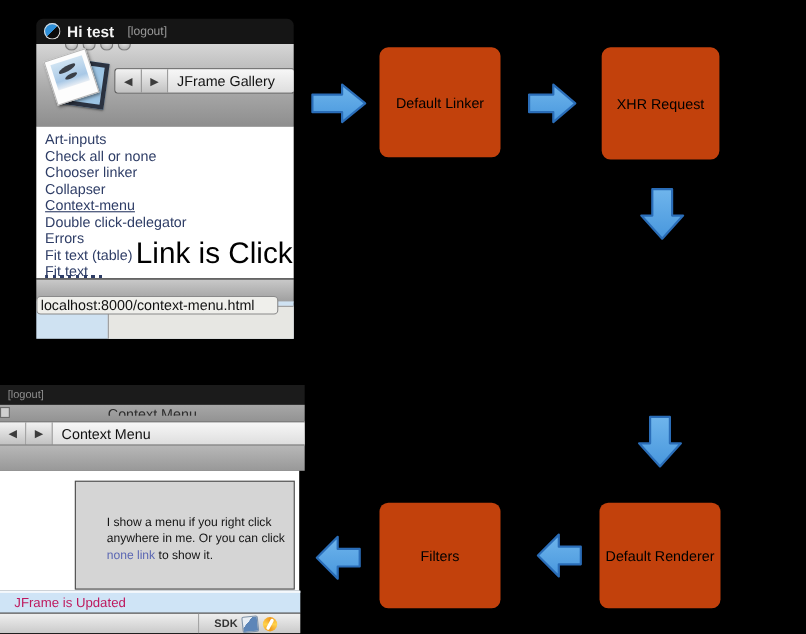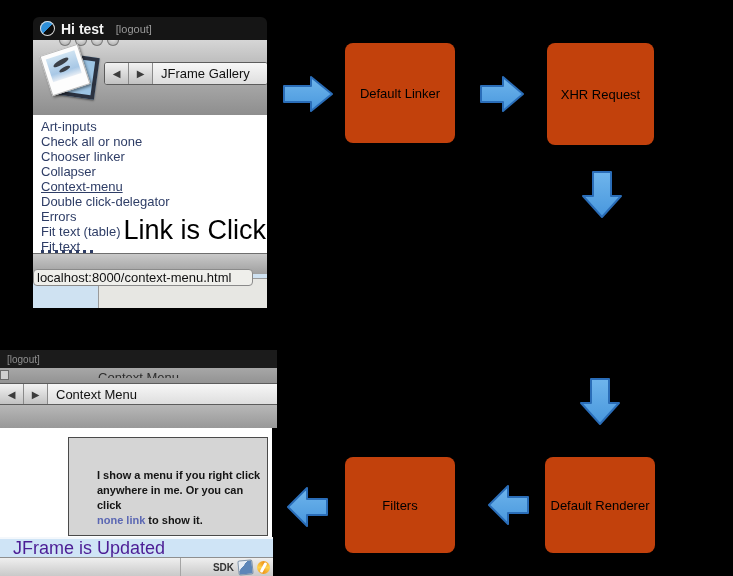--- a/index.html
+++ b/index.html
@@ -66,32 +66,32 @@
                display:flex;align-items:center;}
   .bw-logout{font-size:10px;color:#8f8f8f;margin-left:7px;}
   .bw-header{position:absolute;left:0;top:18px;width:100%;height:60px;
              background:linear-gradient(#a7a7a7,#8f8f8f 30%,#b9b9b9 60%,#989898);overflow:hidden;}
   .clip-title{position:absolute;left:0;top:0;width:100%;height:10px;overflow:hidden;text-align:center;}
   .clip-title span{display:inline-block;margin-top:-7px;font-size:13px;color:#2c2c2c;}
   .corner-notch{position:absolute;left:0;top:2px;width:7px;height:8px;background:#cfcfcf;
                 border:1px solid #6a6a6a;}
   .bw-navbox{left:0;top:15px;width:277px;height:20px;border-radius:0;border-left:none;border-right:none;}
   
-  .bw-content{position:absolute;left:0;top:78px;width:272px;height:109px;background:#fff;font-weight:bold;}
+  .bw-content{position:absolute;left:0;top:78px;width:272px;height:109px;background:#fff;}
   .graybox{position:absolute;left:68px;top:9px;width:200px;height:99px;background:#d5d5d5;
            border:1px solid #4a4a4a;box-sizing:border-box;padding:30px 0 0 28px;}
   .graybox .line{display:block;font-size:11px;line-height:15px;color:#141414;}
   .inline-link{color:#5b67b3;cursor:pointer;}
   .bw-bluebar{position:absolute;left:0;top:187px;width:273px;height:20px;background:#cfe4f6;
               border-top:2px solid #f4f8fc;box-sizing:border-box;display:flex;align-items:center;}
-  .bw-annot{font-size:18px;color:#4c1d95;margin-left:13px;white-space:nowrap;}
+  .bw-annot{font-size:12px;color:#be185d;margin-left:13px;white-space:nowrap;}
   .bw-statusbar{position:absolute;left:0;top:207px;width:273px;height:19px;
                 background:linear-gradient(#efefef,#c9c9c9);border-top:1px solid #8f8f8f;
                 box-sizing:border-box;display:flex;align-items:center;justify-content:flex-end;
-                gap:4px;padding-right:3px;}
+                gap:4px;padding-right:21px;}
   .status-divider{position:absolute;left:180px;top:0;width:1px;height:100%;background:#a5a5a5;}
   .sdk-label{font-size:10px;font-weight:bold;color:#333;}
   .mini-photo{width:13px;height:13px;background:linear-gradient(135deg,#e8eef5 35%,#5d86b8 36%);
               border:1px solid #8095ab;border-radius:2px;transform:rotate(-6deg);}
   .mini-swirl{width:13px;height:13px;border-radius:50%;position:relative;
               background:conic-gradient(#f09a1f,#ffd34d,#f09a1f,#ffd34d,#f09a1f);}
   .mini-swirl::after{content:"";position:absolute;left:5px;top:1px;width:3px;height:11px;
                      background:#fff;transform:rotate(28deg);border-radius:2px;}
 
   

